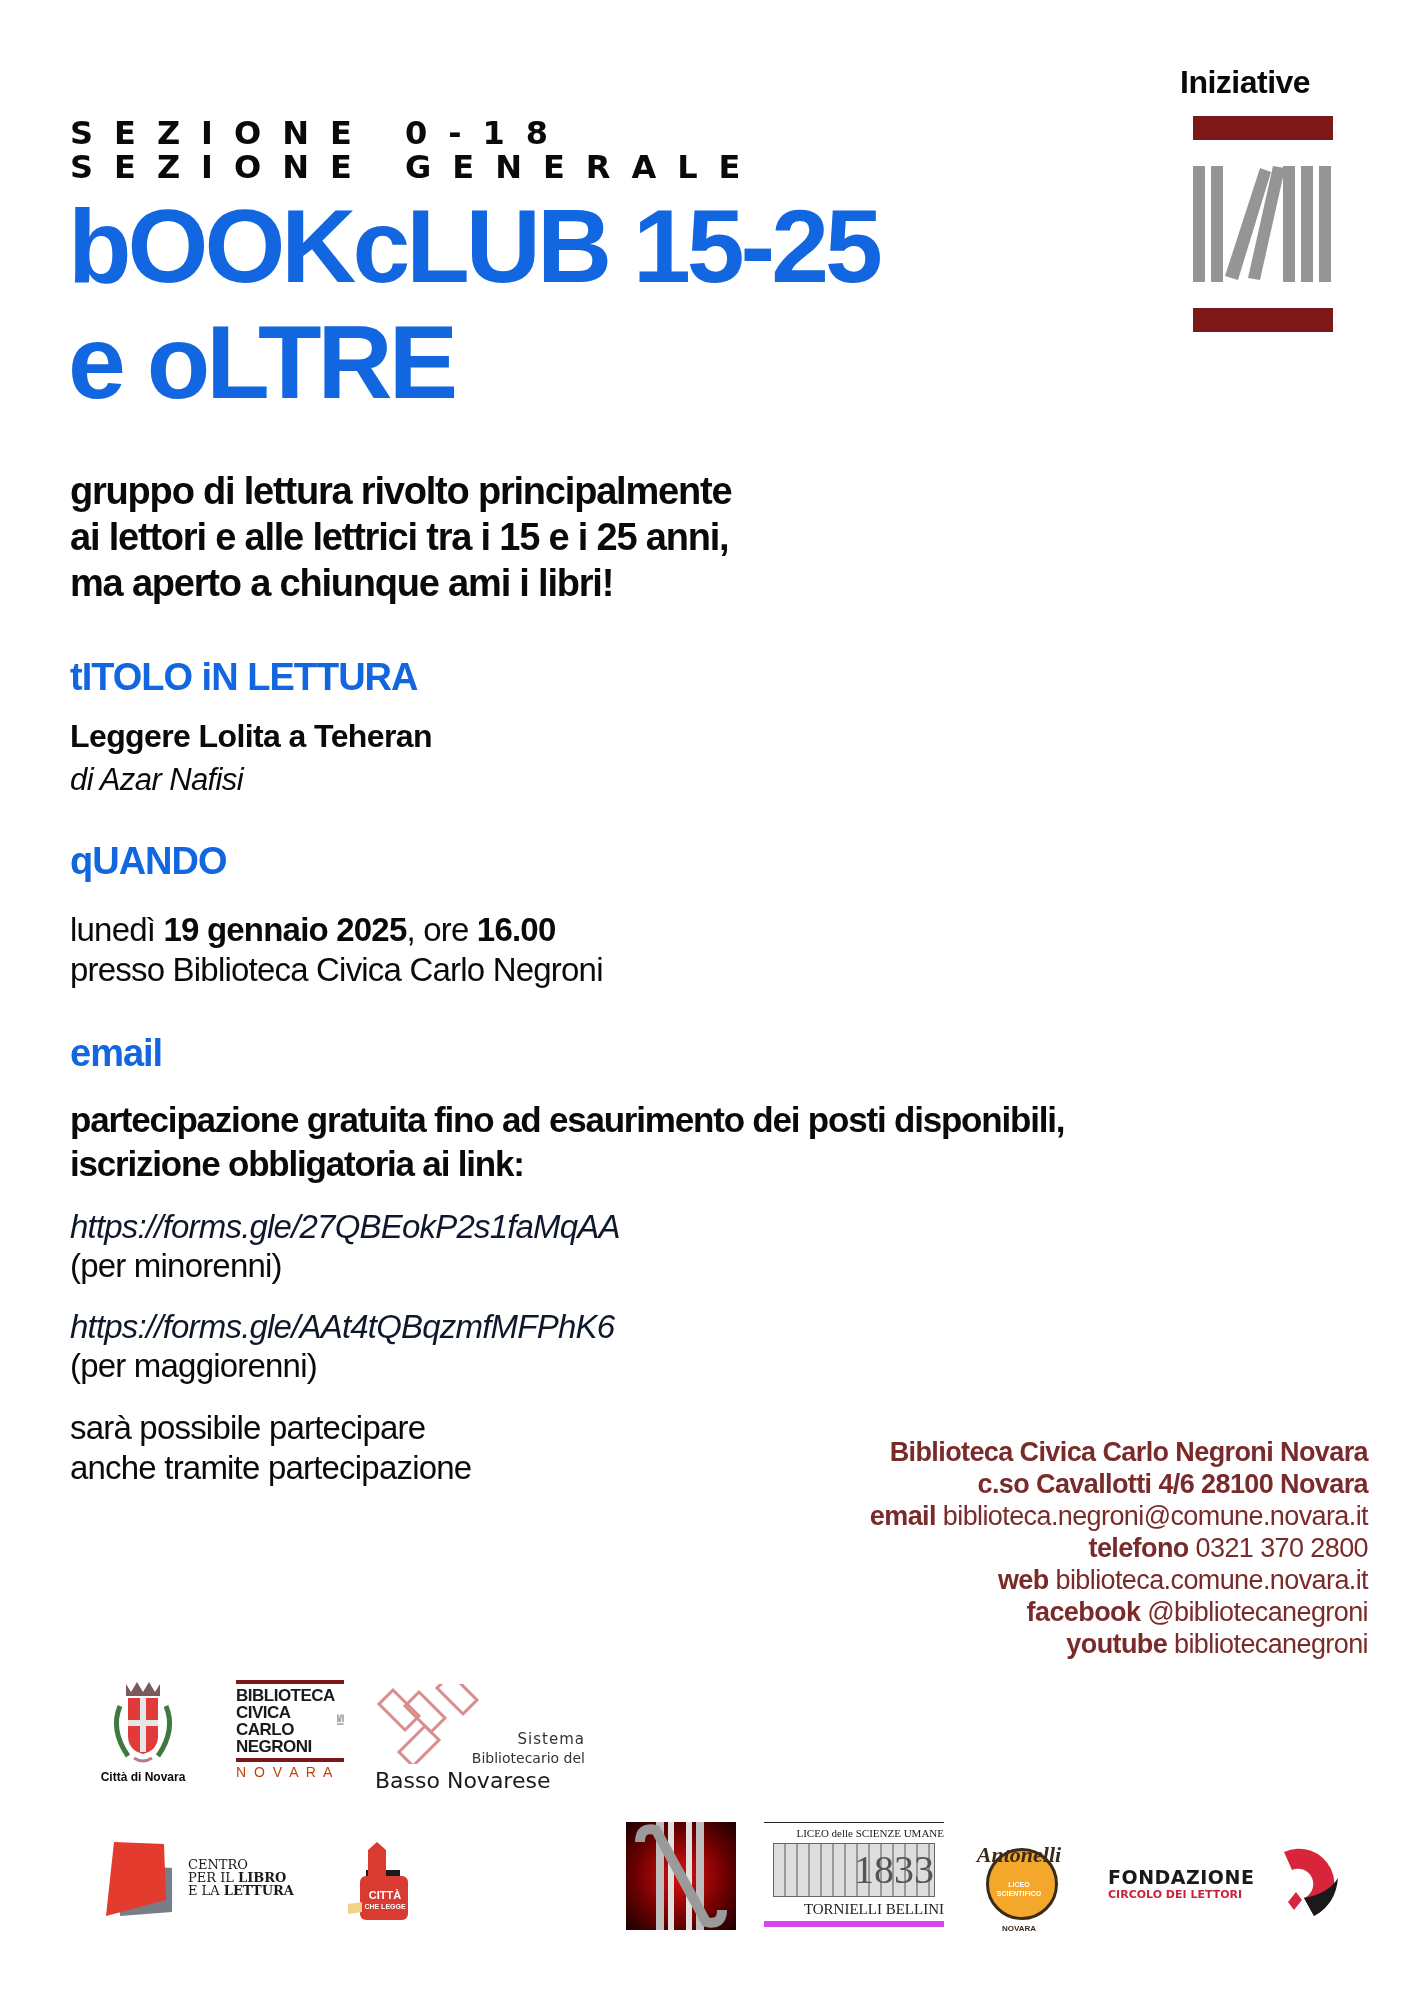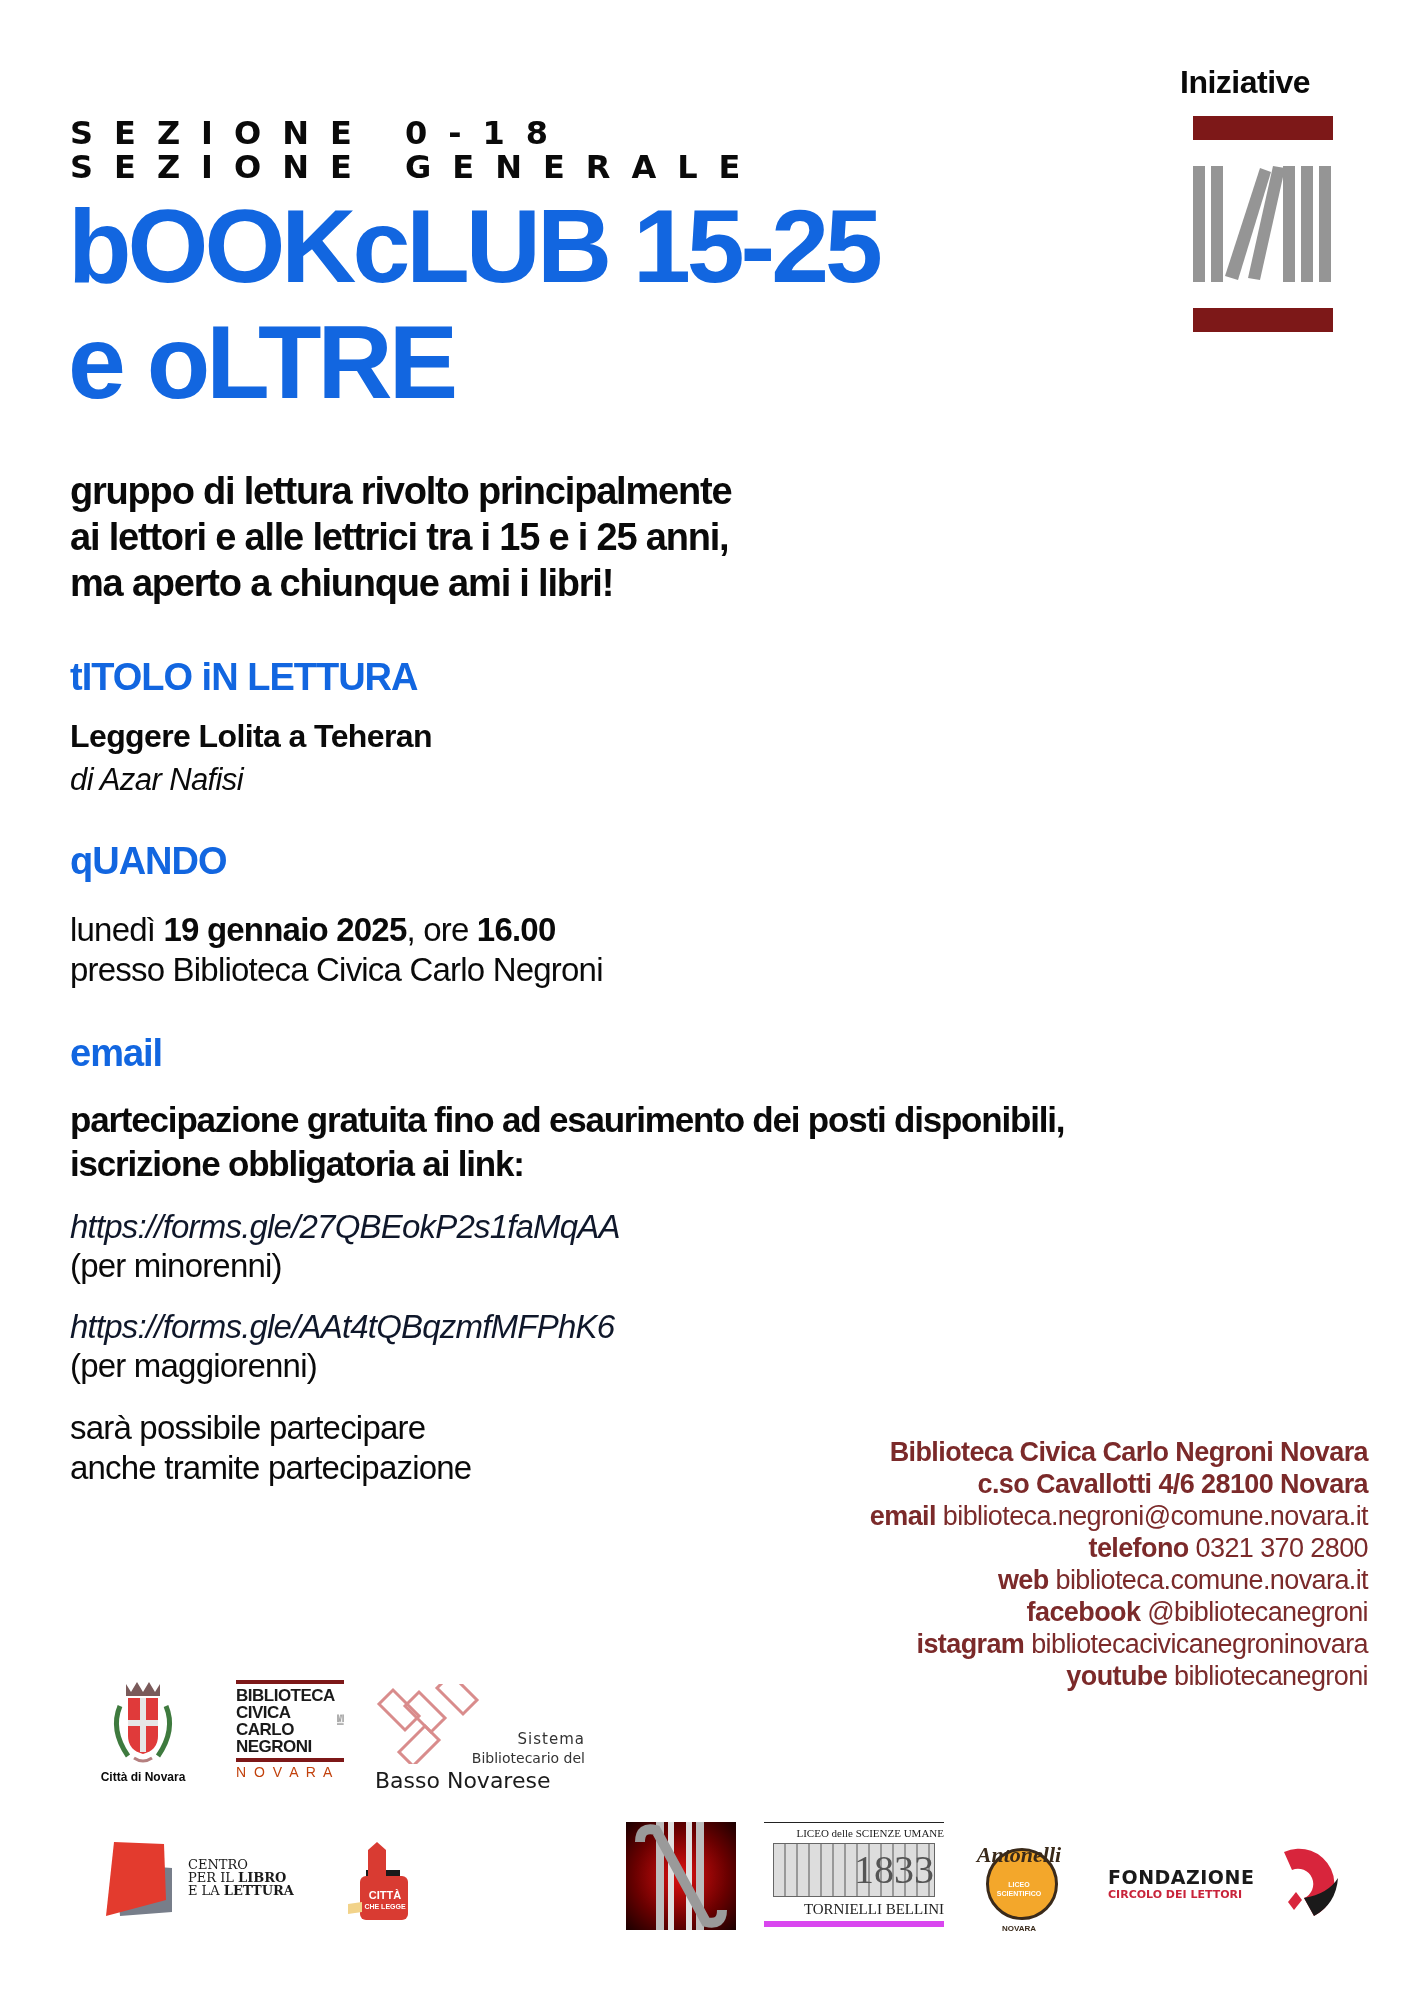--- a/index.html
+++ b/index.html
@@ -102,21 +102,20 @@
   <div>anche tramite partecipazione</div>
 </div>
 
 <div class="abs contacts">
   <div class="strong">Biblioteca Civica Carlo Negroni Novara</div>
   <div class="strong">c.so Cavallotti 4/6 28100 Novara</div>
   <div><span class="strong">email</span> <a style="color:inherit;text-decoration:none">biblioteca.negroni@comune.novara.it</a></div>
   <div><span class="strong">telefono</span> <span>0321 370 2800</span></div>
   <div><span class="strong">web</span> <a style="color:inherit;text-decoration:none">biblioteca.comune.novara.it</a></div>
   <div><span class="strong">facebook</span> <a style="color:inherit;text-decoration:none">@bibliotecanegroni</a></div>
-  <div><span class="strong">istagram</span> <a style="color:inherit;text-decoration:none">bibliotecacivicanegroninovara</a></div>
   <div><span class="strong">youtube</span> <a style="color:inherit;text-decoration:none">bibliotecanegroni</a></div>
 </div>
 
 <div class="abs" style="left:98px; top:1680px; width:90px; text-align:center;">
   <svg width="90" height="86" viewBox="0 0 90 86">
     <path d="M28 4 L33 12 L39 2 L45 12 L51 2 L57 12 L62 4 L62 16 L28 16 Z" fill="#7a5a5a"></path>
     <path d="M30 18 H60 V56 Q60 70 45 74 Q30 70 30 56 Z" fill="#e03a3a"></path>
     <rect x="42" y="18" width="6" height="54" fill="#e6e6e6"></rect>
     <rect x="30" y="40" width="30" height="6" fill="#e6e6e6"></rect>
     <path d="M22 26 Q12 50 30 76" stroke="#3e7a3e" stroke-width="5" fill="none"></path>

